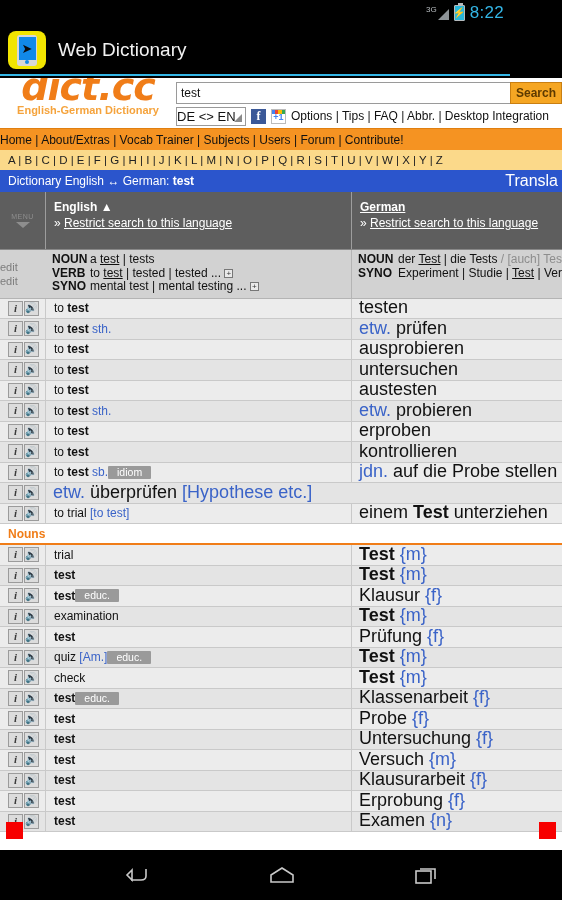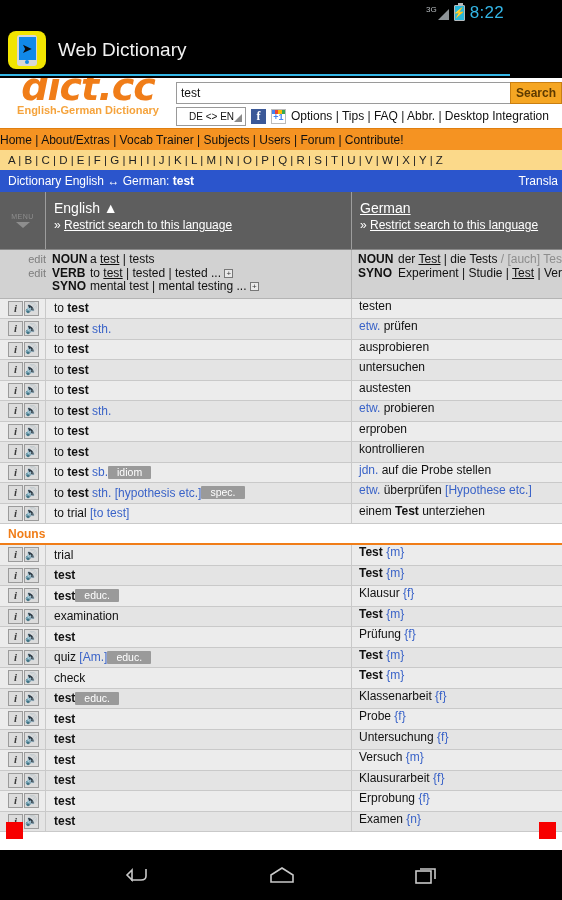--- a/index.html
+++ b/index.html
@@ -66,22 +66,22 @@
   .search-input {
     flex:1; height:22px; border:1px solid #9a9a9a; border-right:none; background:#fff;
     font-size:12px; padding:2px 4px; color:#111; font-family:"Liberation Sans", sans-serif;
   }
   .search-btn {
     width:52px; height:22px; background:#f5a623; border:1px solid #c97f12; color:#5d3a00;
     font-size:12px; font-weight:bold; cursor:pointer; font-family:"Liberation Sans", sans-serif;
   }
   .opts-row { position:absolute; left:176px; top:28px; right:0; height:20px; display:flex; align-items:center; gap:5px; }
   .lang-select {
-    width:70px; height:19px; border:1px solid #999; background:#fff; font-size:10px;
-    color:#111; padding-left:12px; display:flex; align-items:center; position:relative;
+    width:70px; height:19px; border:1px solid #999; background:#fff; font-size:13px;
+    color:#111; padding-left:0; display:flex; align-items:center; position:relative;
     font-family:"Liberation Sans", sans-serif;
   }
   .lang-select .arrow { position:absolute; right:3px; bottom:3px; width:0;height:0;
      border-left:8px solid transparent; border-bottom:8px solid #8a8a8a;}
   .fb-icon { width:15px; height:15px; background:#3b5998; color:#fff; font-weight:bold;
      font-size:12px; display:flex; align-items:center; justify-content:center; font-family:"Liberation Serif", serif;}
   .gp-icon { width:15px; height:15px; background:#fff; border:1px solid #bbb; position:relative;
      display:flex; align-items:flex-end; justify-content:center; overflow:hidden;}
   .gp-icon .stripe { position:absolute; top:0; left:0; right:0; height:4px;
      background:linear-gradient(to right,#4285f4 0 25%,#ea4335 25% 50%,#fbbc05 50% 75%,#34a853 75% 100%);}
@@ -96,40 +96,40 @@
   }
   .nav-alpha {
     background:#fbd98a; height:20px; display:flex; align-items:center;
     padding-left:8px; font-size:11.5px; color:#222; white-space:nowrap;
   }
   .bar-blue {
     background:#2b55cc; height:22px; display:flex; align-items:center;
     justify-content:space-between; padding:0 4px 0 8px; color:#fff; font-size:12px; white-space:nowrap;
   }
   .bar-blue b { font-weight:bold; }
-  .translate-lbl { color:#fff; font-size:12px; }
+  .translate-lbl { color:#fff; font-size:16px; }
 
   
   .lang-head { display:flex; background:#5e5e5e; height:58px; border-bottom:1px solid #888; }
   .menu-cell {
     width:46px; border-right:1px solid #9d9d9d; display:flex; flex-direction:column;
     align-items:center; justify-content:center; color:#8e8e8e; flex:none;
   }
   .menu-cell .mtxt { font-size:7px; letter-spacing:0.5px; }
   .menu-cell .mtri { width:0;height:0;border-left:7px solid transparent;border-right:7px solid transparent;border-top:6px solid #8e8e8e; margin-top:2px;}
   .lang-cell { padding:8px 0 0 8px; color:#fff; }
   .lang-cell.eng { width:306px; flex:none; border-right:1px solid #9d9d9d;}
-  .lang-cell .lname { font-size:14px; font-weight:normal; }
+  .lang-cell .lname { font-size:12px; font-weight:bold; }
   .lang-cell .lname.u { text-decoration:underline; }
   .lang-cell .restrict { font-size:12px; margin-top:2px; }
   .lang-cell .restrict u { text-decoration:underline; }
 
   
   .pos-block { display:flex; background:#d2d2d2; border-bottom:1px solid #b4b4b4; }
-  .pos-edit { width:46px; flex:none; padding-top:3px; text-align:right;
+  .pos-edit { width:46px; flex:none; padding-top:11px; text-align:left;
      font-size:11px; color:#7d7d7d; line-height:13.5px; }
   .pos-en { width:306px; flex:none; padding:3px 10px 4px 6px; font-size:12px; color:#111;
      line-height:13.5px; border-right:1px solid #b4b4b4; }
   .pos-de { flex:1; padding:3px 4px 4px 6px; font-size:12px; color:#111; line-height:13.5px;
      white-space:nowrap; overflow:hidden; }
   .pos-en .tag, .pos-de .tag { font-weight:bold; display:inline-block; width:38px; }
   .pos-de .tag { width:40px; }
   .u { text-decoration:underline; }
   .grey { color:#8d8d8d; }
   .plusbox { display:inline-block; width:9px; height:9px; border:1px solid #777; background:#e9e9e9;
@@ -142,21 +142,21 @@
   .icons-cell { width:46px; flex:none; display:flex; align-items:center; gap:1px; padding-left:8px;
      border-right:1px solid #c9c9c9; background:#ececec; }
   .row.alt .icons-cell { background:#e4e4e4; }
   .ibtn { width:15px; height:15px; border:1px solid #9b9b9b; background:#dcdcdc;
      display:flex; align-items:center; justify-content:center; cursor:pointer; }
   .ibtn.i { font-family:"Liberation Serif", serif; font-style:italic; font-weight:bold;
      font-size:11px; color:#3a3a3a; line-height:11px; }
   .ibtn.spk { font-size:10px; color:#555; line-height:10px; }
   .en-cell { width:306px; flex:none; display:flex; align-items:center; justify-content:flex-start;
      padding:0 6px 0 8px; font-size:12px; color:#111; border-right:1px solid #c9c9c9; overflow:hidden; }
-  .de-cell { flex:1; display:flex; align-items:flex-start; padding-left:7px; font-size:12px; color:#111;
+  .de-cell { flex:1; display:flex; align-items:flex-end; padding-left:7px; font-size:18px; color:#111;
      white-space:nowrap; overflow:hidden; }
   .b { font-weight:bold; }
   .blue { color:#3a63c8; }
   .badge { background:#9a9a9a; color:#fff; font-size:10.5px; padding:0 9px; height:13px;
      line-height:13px; border-radius:1px; flex:none; }
 
   
   .section-head { background:#fff; padding:3px 0 2px 8px; font-size:12px; font-weight:bold;
      color:#f07d18; border-bottom:2px solid #f07d18; }
 
@@ -371,24 +371,20 @@
             <span class="badge">idiom</span>
           </div>
           <div class="de-cell">
             <span><span class="blue">jdn.</span><span> auf die Probe stellen</span></span>
           </div>
         </div>
         <div class="row alt">
           <div class="icons-cell">
             <span class="ibtn i">i</span>
             <span class="ibtn spk">🔊</span>
-          </div>
-          <div class="en-cell">
-            <span><span>to </span><span class="b">test</span><span class="blue"> sth. [hypothesis etc.]</span></span>
-            <span class="badge">spec.</span>
           </div>
           <div class="de-cell">
             <span><span class="blue">etw.</span><span> überprüfen </span><span class="blue">[Hypothese etc.]</span></span>
           </div>
         </div>
         <div class="row">
           <div class="icons-cell">
             <span class="ibtn i">i</span>
             <span class="ibtn spk">🔊</span>
           </div>

